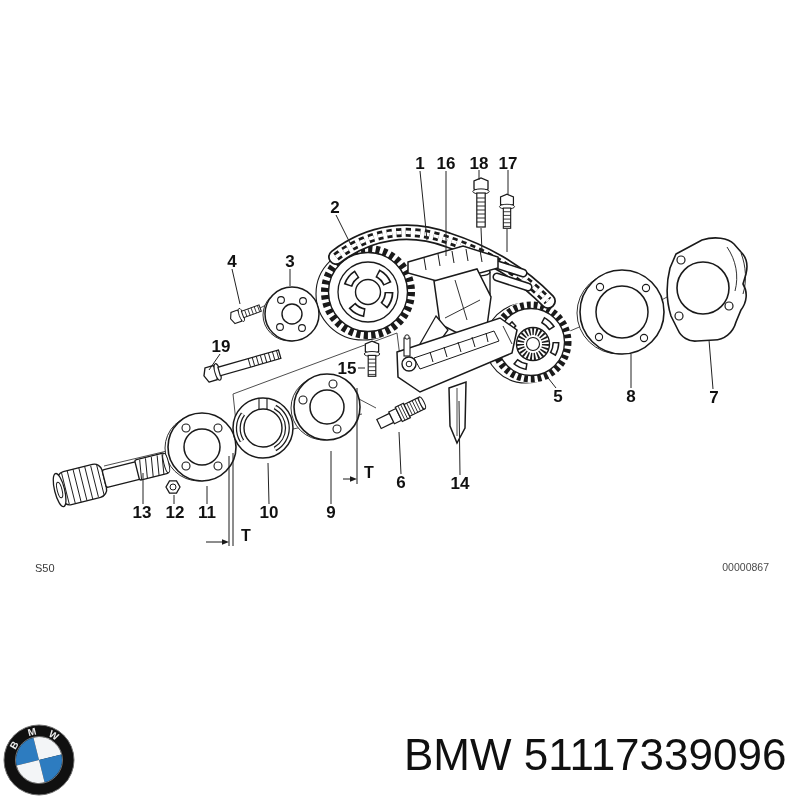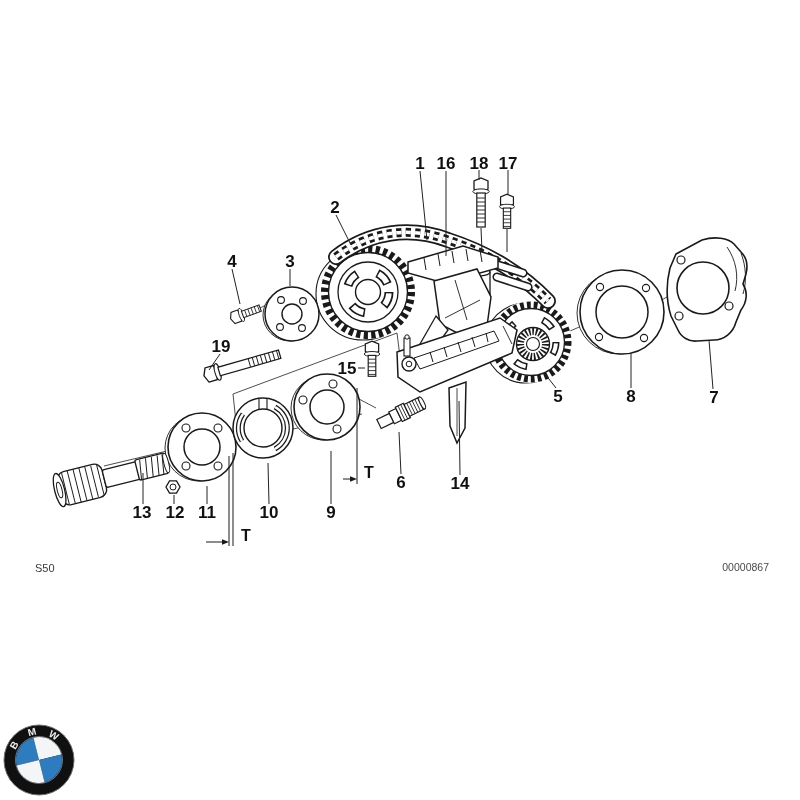--- a/index.html
+++ b/index.html
@@ -294,15 +294,16 @@
           <path d="M0,0 L-23,0 A23,23 0 0 1 0,-23 Z" fill="#2d7cc0"></path>
           <path d="M0,0 L0,-23 A23,23 0 0 1 23,0 Z" fill="#f3f5f7"></path>
           <path d="M0,0 L23,0 A23,23 0 0 1 0,23 Z" fill="#2d7cc0"></path>
           <path d="M0,0 L0,23 A23,23 0 0 1 -23,0 Z" fill="#f3f5f7"></path>
           <text class="logo-letter" transform="rotate(-45) translate(0,-25.5)" text-anchor="middle">B</text>
           <text class="logo-letter" transform="translate(0,-25.5)" text-anchor="middle">M</text>
           <text class="logo-letter" transform="rotate(45) translate(0,-25.5)" text-anchor="middle">W</text>
         </g>
       </g>
     </svg>
+    <div class="brand-text">BMW 51117339096</div>
   </div>
 
 </div>
 
 </body></html>

